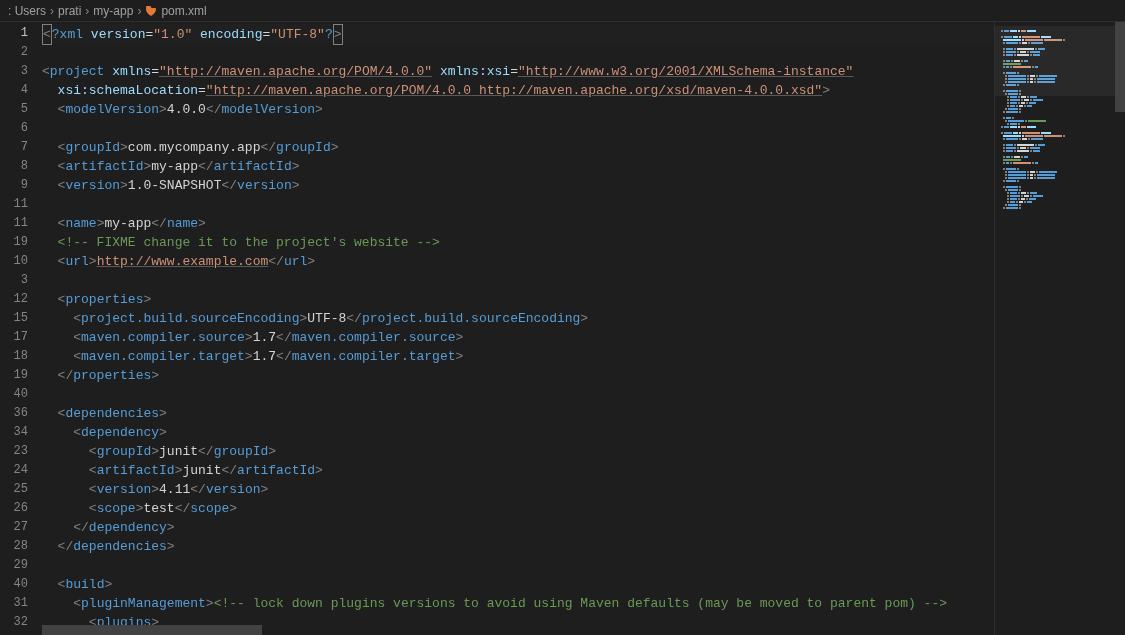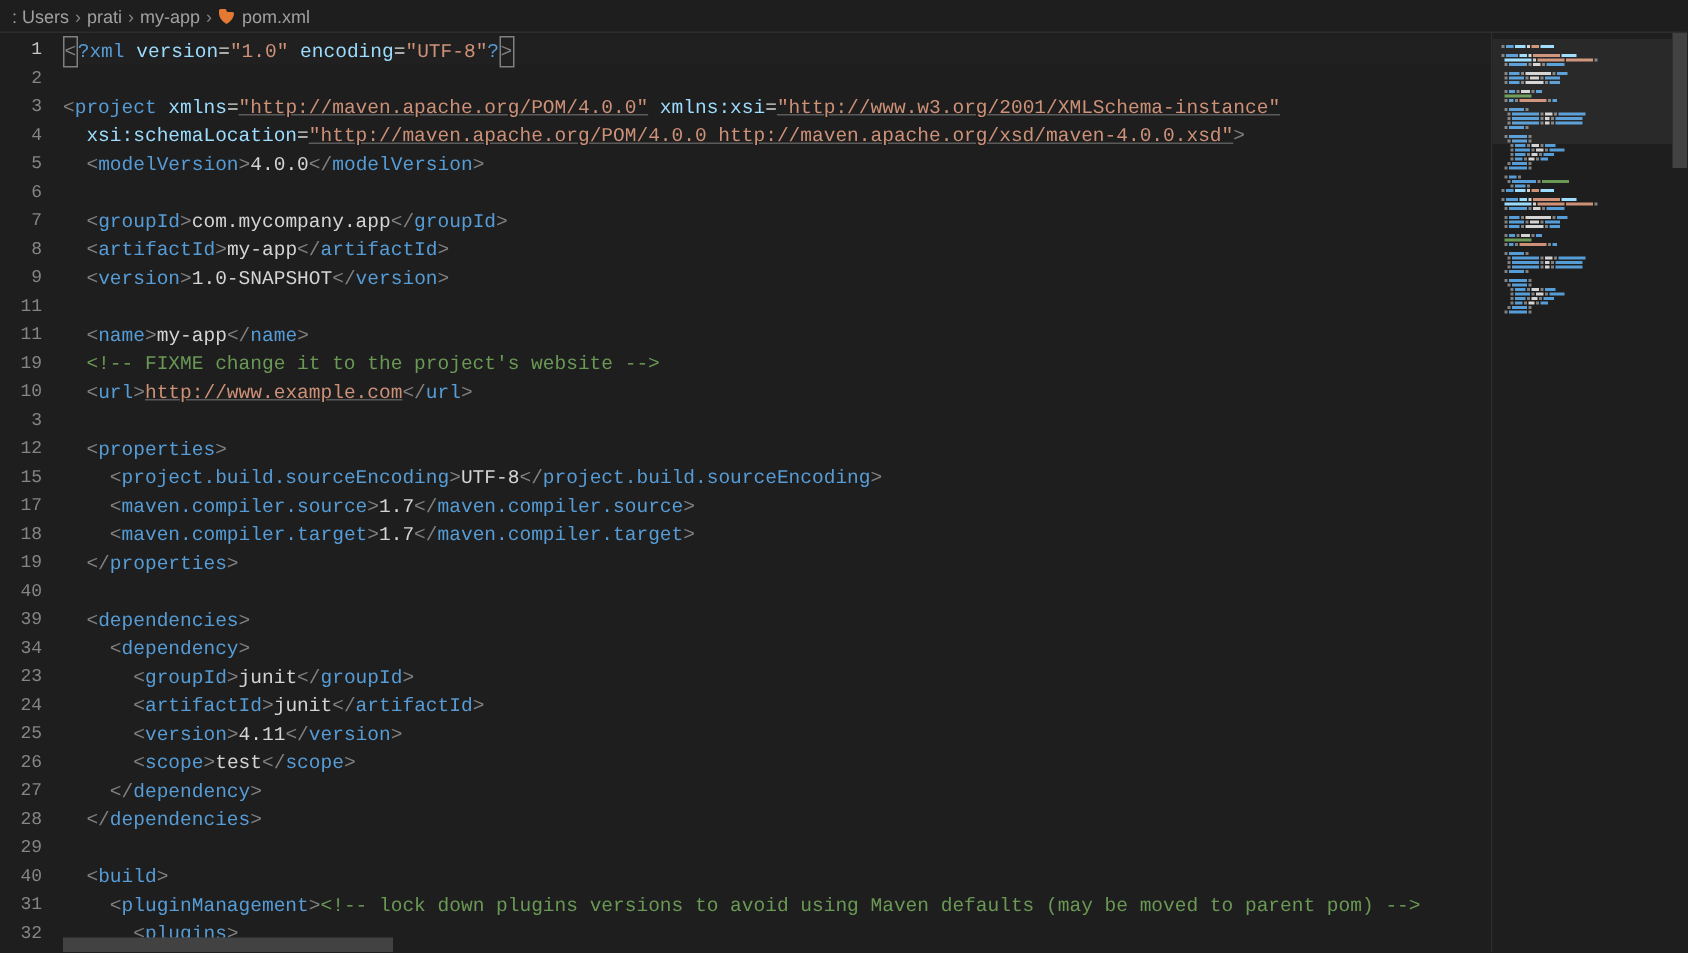--- a/index.html
+++ b/index.html
@@ -171,21 +171,21 @@
         <div class="ln">11</div>
         <div class="ln">19</div>
         <div class="ln">10</div>
         <div class="ln">3</div>
         <div class="ln">12</div>
         <div class="ln">15</div>
         <div class="ln">17</div>
         <div class="ln">18</div>
         <div class="ln">19</div>
         <div class="ln">40</div>
-        <div class="ln">39</div>
+        <div class="ln">36</div>
         <div class="ln">34</div>
         <div class="ln">23</div>
         <div class="ln">24</div>
         <div class="ln">25</div>
         <div class="ln">26</div>
         <div class="ln">27</div>
         <div class="ln">28</div>
         <div class="ln">29</div>
         <div class="ln">40</div>
         <div class="ln">31</div>

